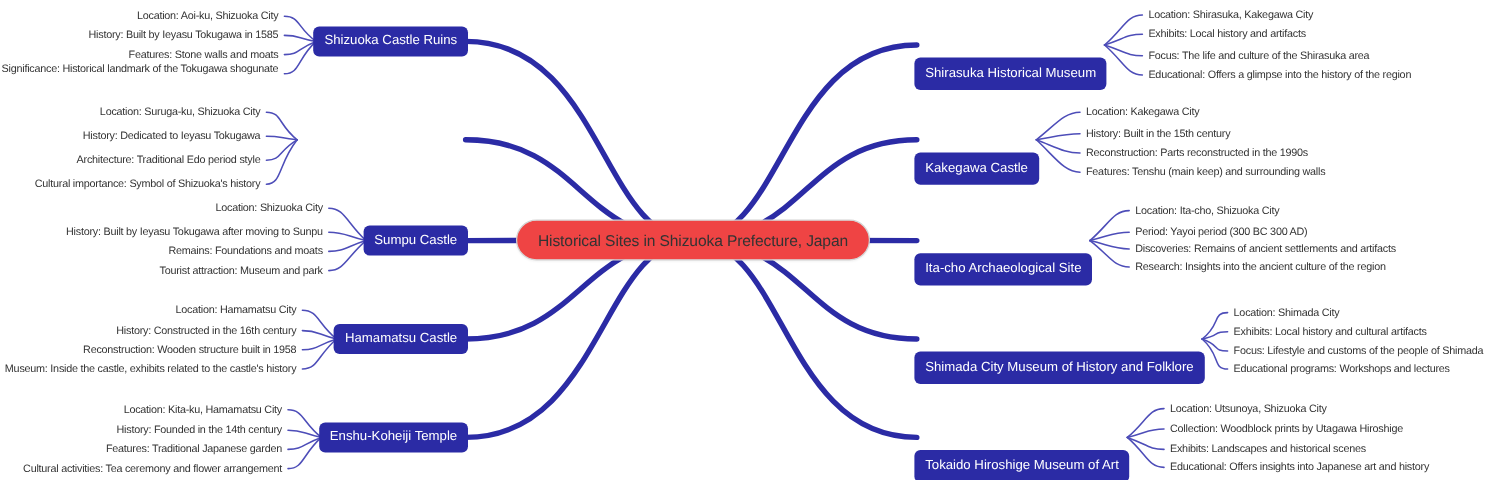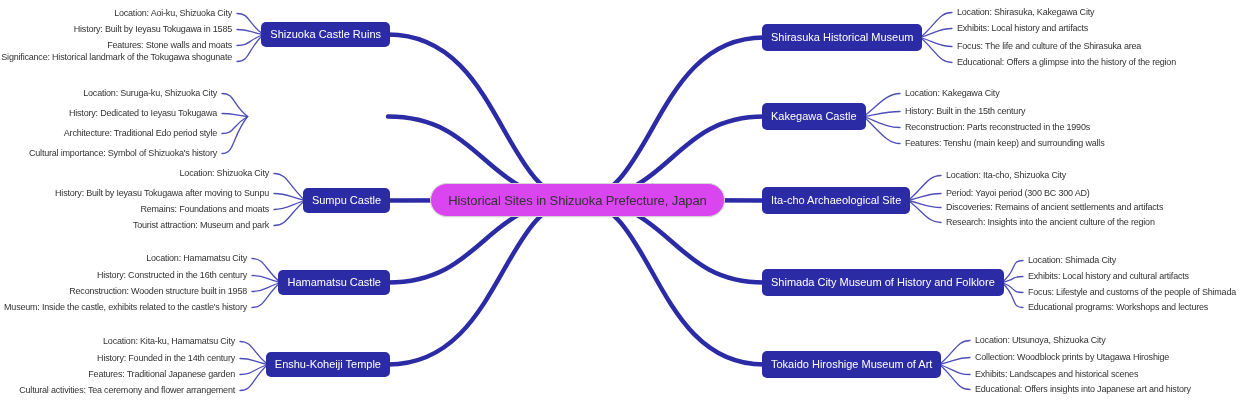--- a/index.html
+++ b/index.html
@@ -18,24 +18,24 @@
     font-family:"Liberation Sans",sans-serif;overflow:hidden;
   }
   #edges{position:absolute;left:0;top:0;z-index:0;}
   #edges .edge-main{stroke:var(--edge);stroke-width:4.5;fill:none;stroke-linecap:round;}
   #edges .edge-leaf{stroke:var(--leaf-edge);stroke-width:1.3;fill:none;stroke-linecap:round;}
   .node{
     position:absolute;z-index:2;background:var(--node-fill);color:var(--node-text);
     font-size:11px;height:25px;line-height:25px;padding:0 9px;border-radius:5px;
     white-space:nowrap;
   }
-  .node.rt{height:27px;line-height:27px;}
+  .node.rt{height:27px;line-height:27px;margin-top:24px;}
   .center-node{
     position:absolute;z-index:2;left:430px;top:183px;width:293px;height:32px;
-    background:#d946ef;border:1px solid var(--center-border);border-radius:17px;
+    background:#ef4444;border:1px solid var(--center-border);border-radius:17px;
     display:flex;align-items:center;justify-content:center;
     font-size:13px;letter-spacing:-0.1px;color:var(--center-text);white-space:nowrap;
     box-shadow:0 1px 2px rgba(0,0,0,0.06);
   }
   .leaf{
     position:absolute;z-index:1;font-size:9px;letter-spacing:-0.2px;line-height:11px;
     color:var(--leaf-text);white-space:nowrap;
   }
 </style>
 </head>

